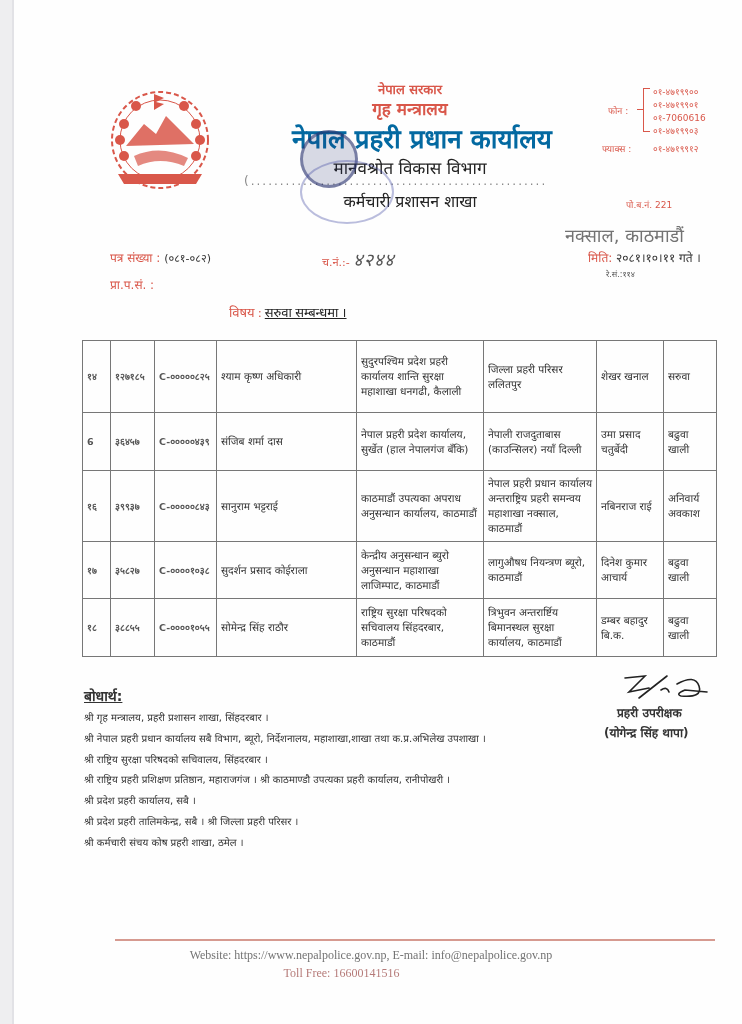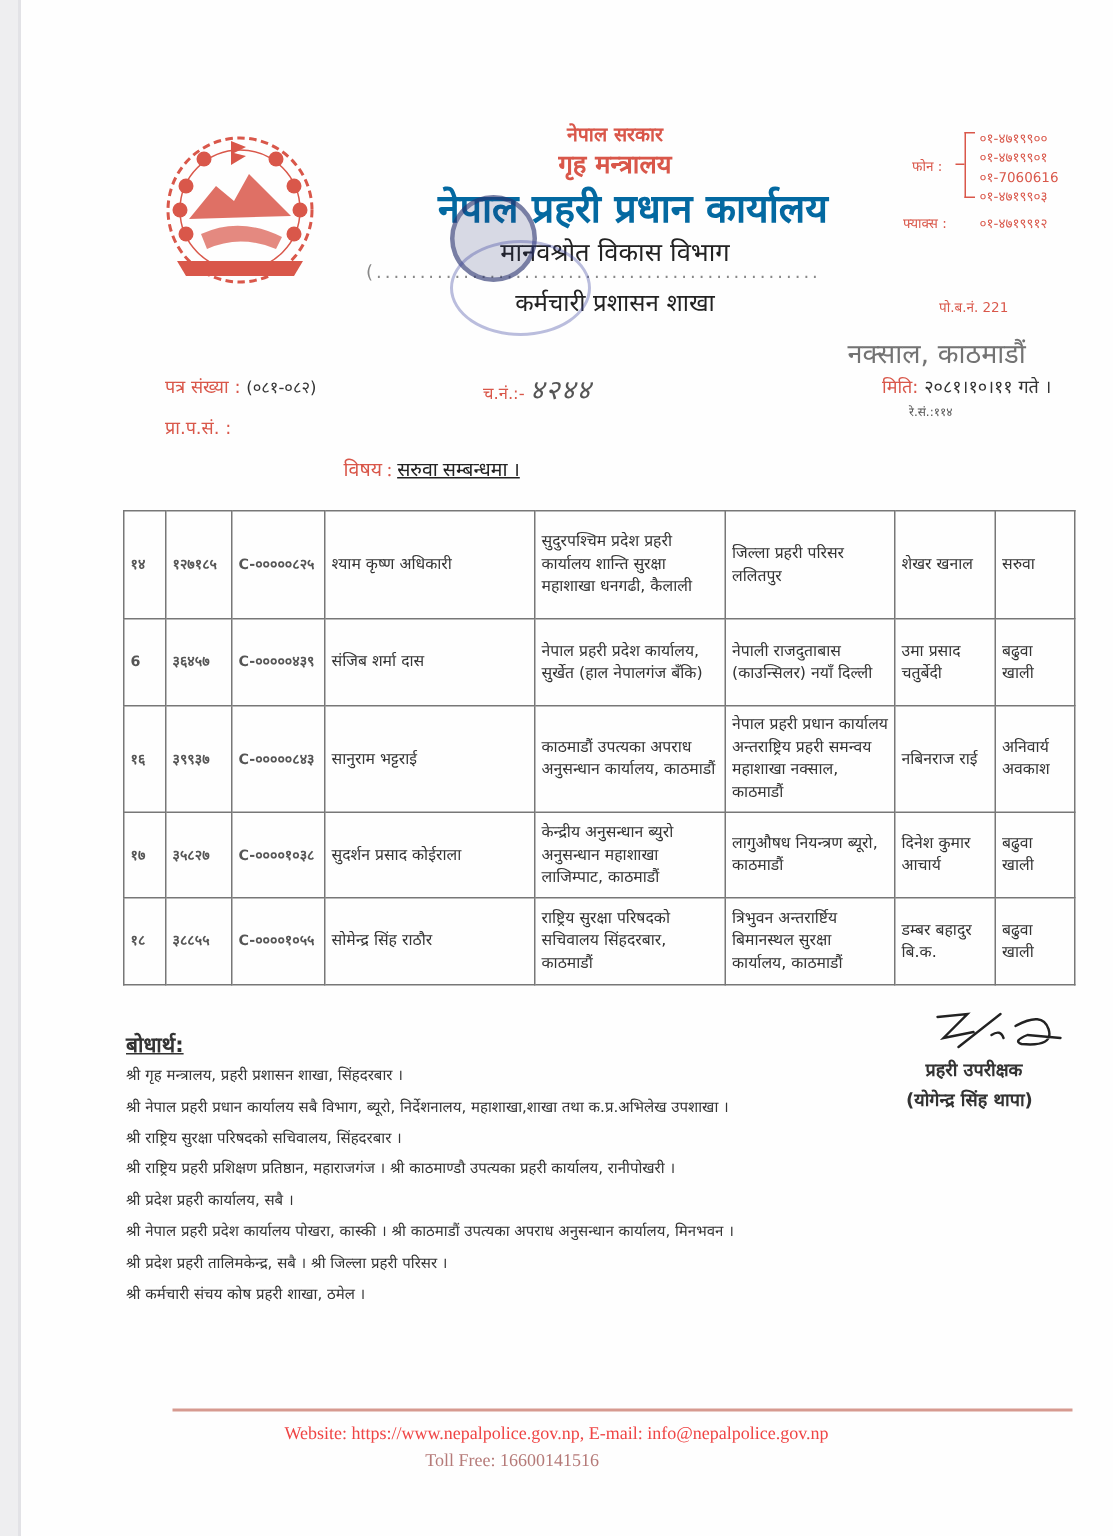--- a/index.html
+++ b/index.html
@@ -34,21 +34,21 @@
   .subject .val{color:#222;text-decoration:underline;}
   table.main{position:absolute;left:82px;top:340px;border-collapse:collapse;font-size:10.5px;color:#333;}
   table.main td{border:1px solid #777;padding:2px 4px;vertical-align:middle;line-height:15px;}
   table.main td.num{font-size:9.5px;color:#555;font-weight:bold;}
   .cc-title{left:84px;top:686px;font-size:14px;font-weight:bold;text-decoration:underline;color:#333;}
   .cc-list{left:84px;top:708px;font-size:10px;color:#333;line-height:20.8px;}
   .sign{left:615px;top:670px;width:100px;height:34px;}
   .sig-title{left:617px;top:704px;font-size:12px;font-weight:bold;color:#333;white-space:nowrap;}
   .sig-name{left:604px;top:724px;font-size:12px;font-weight:bold;color:#333;white-space:nowrap;}
   .foot-line{left:115px;top:939px;width:600px;border-top:2px solid #d69a90;}
-  .foot1{left:0;width:742px;top:948px;text-align:center;font-family:"Liberation Serif",serif;font-size:12px;color:#ef4444;}
+  .foot1{left:0;width:742px;top:948px;text-align:center;font-family:"Liberation Serif",serif;font-size:12px;color:#737373;}
   .foot2{left:0;width:683px;top:966px;text-align:center;font-family:"Liberation Serif",serif;font-size:12px;color:#b57a78;}
   .stamp1{left:300px;top:130px;width:52px;height:52px;border-radius:50%;border:3px solid rgba(40,50,110,.55);background:rgba(40,50,110,.18);}
   .stamp2{left:300px;top:160px;width:90px;height:60px;border-radius:50%;border:2px solid rgba(60,70,160,.35);}
 </style>
 </head>
 <body>
 
 <div class="edge"></div>
 
 <svg class="abs logo" viewBox="0 0 112 112">
@@ -183,21 +183,20 @@
 </tbody>
   </table>
 
 <div class="abs cc-title">बोधार्थ:</div>
 <div class="abs cc-list">
   <div>श्री गृह मन्त्रालय, प्रहरी प्रशासन शाखा, सिंहदरबार ।</div>
   <div>श्री नेपाल प्रहरी प्रधान कार्यालय सबै विभाग, ब्यूरो, निर्देशनालय, महाशाखा,शाखा तथा क.प्र.अभिलेख उपशाखा ।</div>
   <div>श्री राष्ट्रिय सुरक्षा परिषदको सचिवालय, सिंहदरबार ।</div>
   <div>श्री राष्ट्रिय प्रहरी प्रशिक्षण प्रतिष्ठान, महाराजगंज । श्री काठमाण्डौ उपत्यका प्रहरी कार्यालय, रानीपोखरी ।</div>
   <div>श्री प्रदेश प्रहरी कार्यालय, सबै ।</div>
-  <div>श्री नेपाल प्रहरी प्रदेश कार्यालय पोखरा, कास्की । श्री काठमाडौं उपत्यका अपराध अनुसन्धान कार्यालय, मिनभवन ।</div>
   <div>श्री प्रदेश प्रहरी तालिमकेन्द्र, सबै । श्री जिल्ला प्रहरी परिसर ।</div>
   <div>श्री कर्मचारी संचय कोष प्रहरी शाखा, ठमेल ।</div>
 </div>
 
 <svg class="abs sign" viewBox="0 0 100 34">
   <path d="M10 8 L30 6 L14 22 L34 18 M24 28 L52 6 M46 20 Q52 16 54 22 M62 14 Q80 4 84 16 Q88 28 66 26 Q60 24 70 20 L92 22" fill="none" stroke="#222" stroke-width="1.6" stroke-linecap="round"></path>
 </svg>
 <div class="abs sig-title">प्रहरी उपरीक्षक</div>
 <div class="abs sig-name">(योगेन्द्र सिंह थापा)</div>
 

